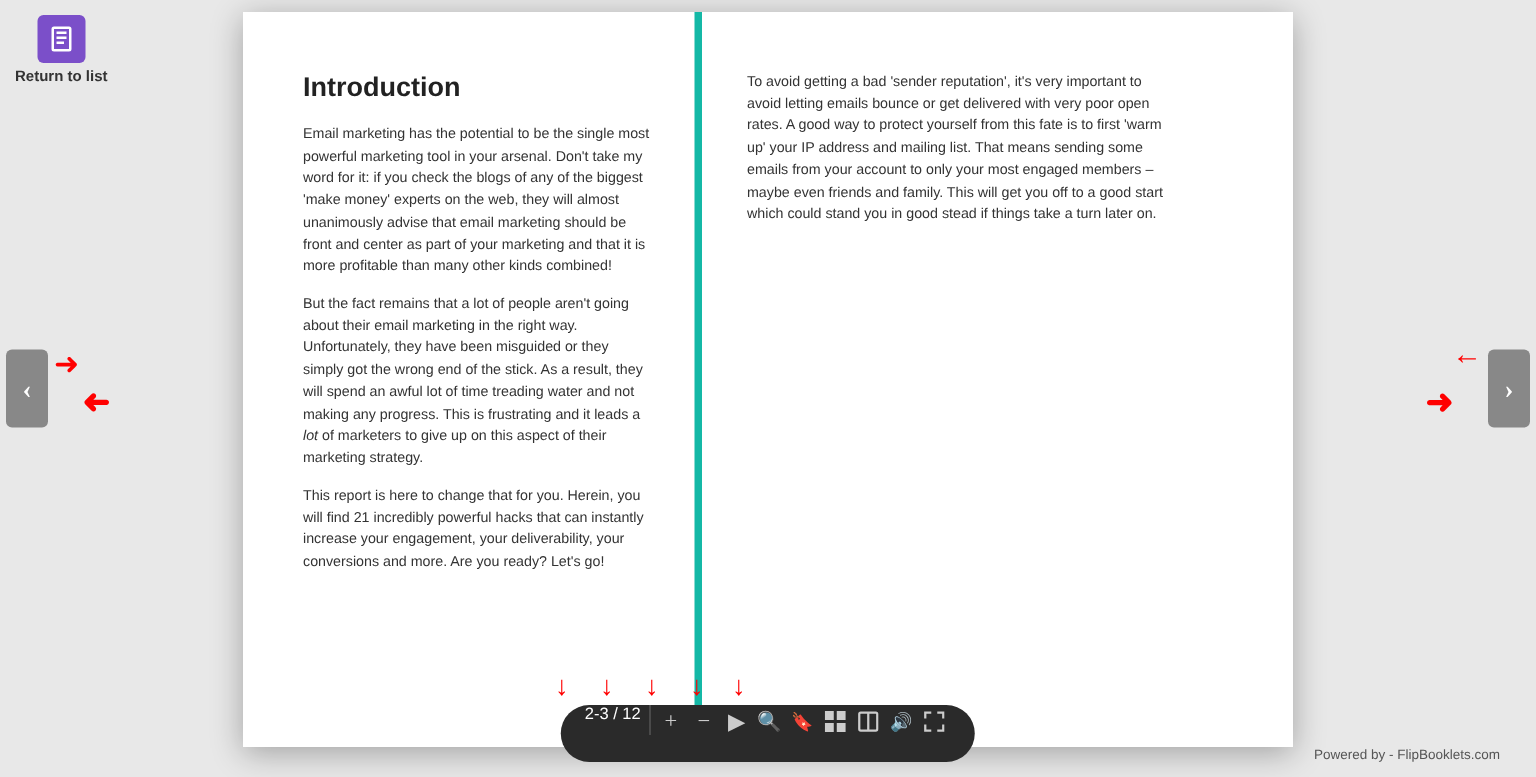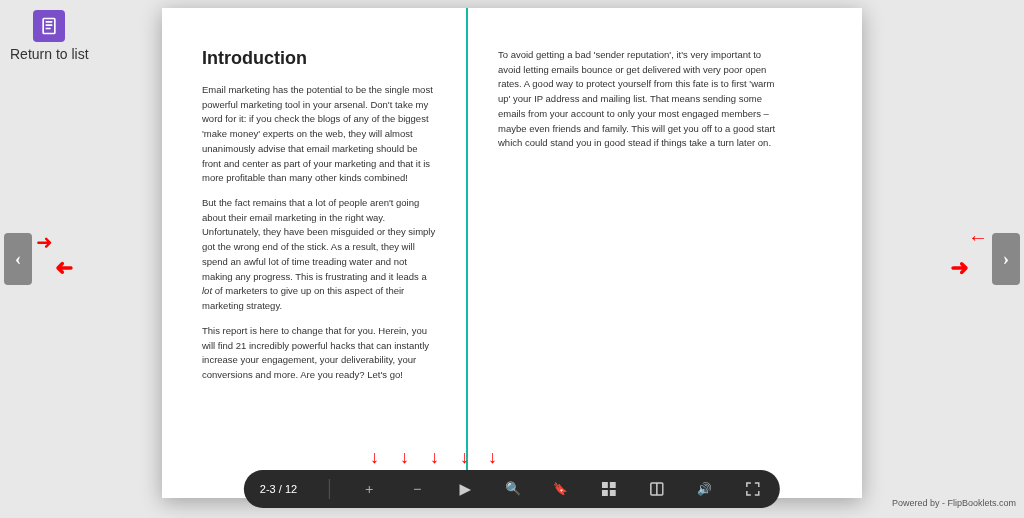--- a/index.html
+++ b/index.html
@@ -31,24 +31,25 @@
       display: flex;
       align-items: center;
       justify-content: center;
       margin-bottom: 4px;
     }
     .return-icon svg {
       width: 20px;
       height: 20px;
     }
     .return-label {
-      font-size: 14px;
+      font-size: 10px;
       color: #333;
       font-family: Arial, sans-serif;
       white-space: nowrap;
+      font-weight: bold;
     }
 
     
     .book-container {
       position: absolute;
       left: 50%;
       top: 0;
       transform: translateX(-50%);
       width: 700px;
       height: 490px;
@@ -58,21 +59,21 @@
       margin-top: 8px;
     }
 
     
     .page-left {
       width: 306px;
       height: 490px;
       background: white;
       padding: 40px 30px 40px 40px;
       overflow: hidden;
-      border-right: 2px solid #14b8a6;
+      border-right: 5px solid #14b8a6;
     }
 
     
     .page-right {
       width: 350px;
       height: 490px;
       background: white;
       padding: 40px 40px 40px 30px;
       overflow: hidden;
     }
@@ -144,22 +145,21 @@
     .toolbar {
       position: absolute;
       bottom: 10px;
       left: 50%;
       transform: translateX(-50%);
       background: #2a2a2a;
       border-radius: 24px;
       height: 38px;
       padding: 0 16px;
       display: flex;
-      align-items: center;
-      gap: 26px;
+      gap: 0;
       z-index: 20;
     }
     .toolbar-pages {
       color: white;
       font-size: 11px;
       font-family: Arial, sans-serif;
       white-space: nowrap;
       margin-right: 4px;
     }
     .toolbar-divider {
@@ -177,21 +177,21 @@
       justify-content: center;
       width: 22px;
       height: 22px;
       border-radius: 3px;
     }
 
     
     .powered-by {
       position: absolute;
       bottom: 10px;
-      right: 8px;
+      right: 24px;
       font-size: 9px;
       color: #555;
       font-family: Arial, sans-serif;
     }
 
     
     .arrow-indicator {
       position: absolute;
       z-index: 30;
     }

